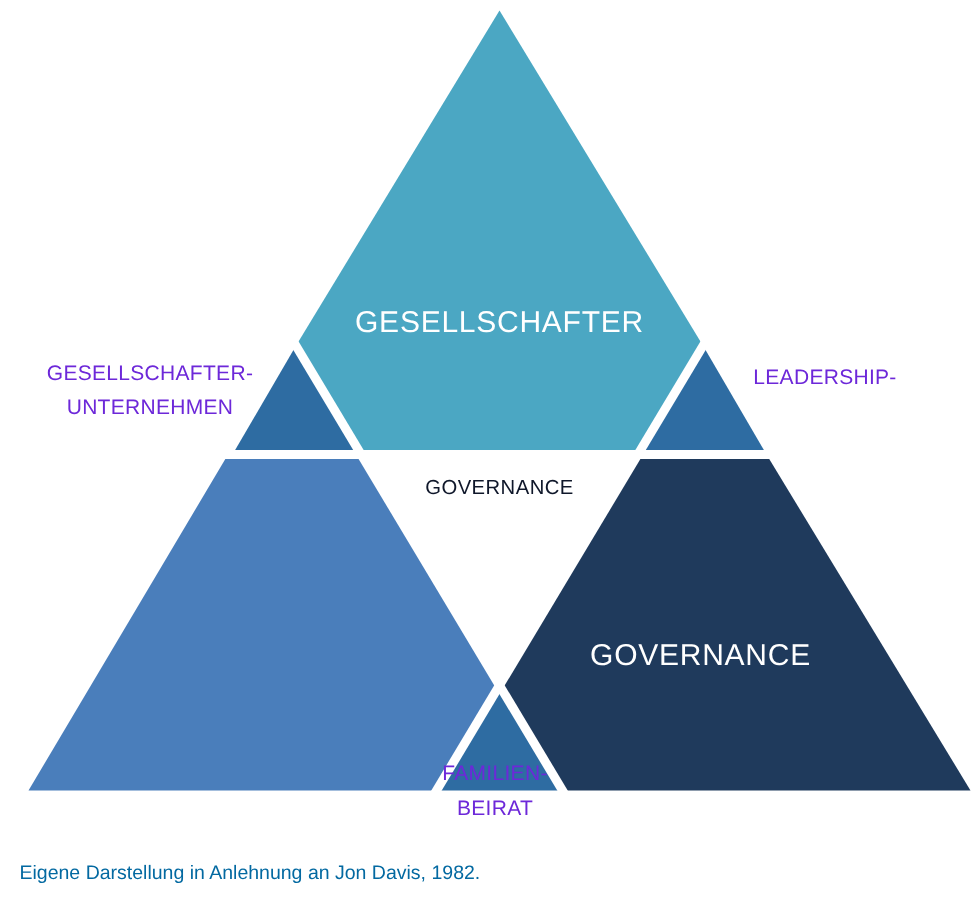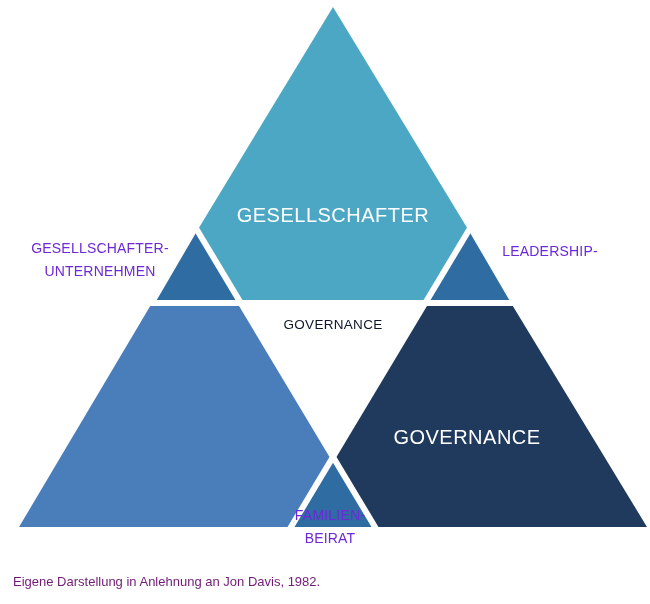--- a/index.html
+++ b/index.html
@@ -40,21 +40,21 @@
   .lbl-governance {
     font-size: 13.5px;
     color: #0f172a;
     letter-spacing: 0.3px;
   }
   .caption {
     position: absolute;
     left: 13px;
     top: 574px;
     font-size: 13px;
-    color: #701a75;
+    color: #0369a1;
     white-space: nowrap;
   }
 </style>
 </head>
 <body>
 
 <div class="stage">
 
   <svg width="650" height="604" viewBox="0 0 650 604">
 

